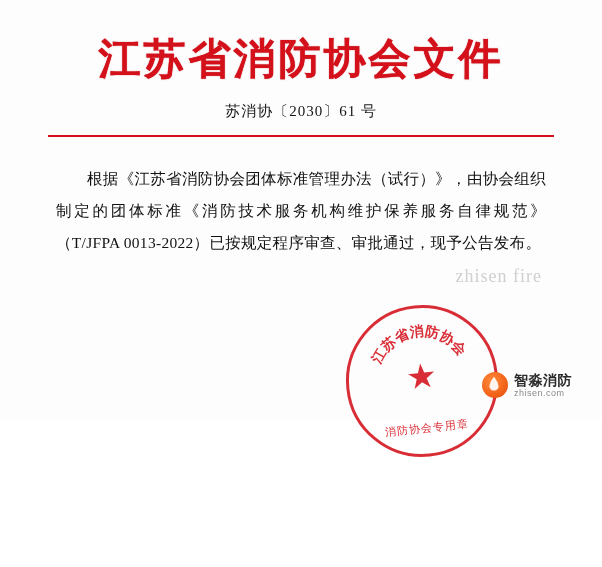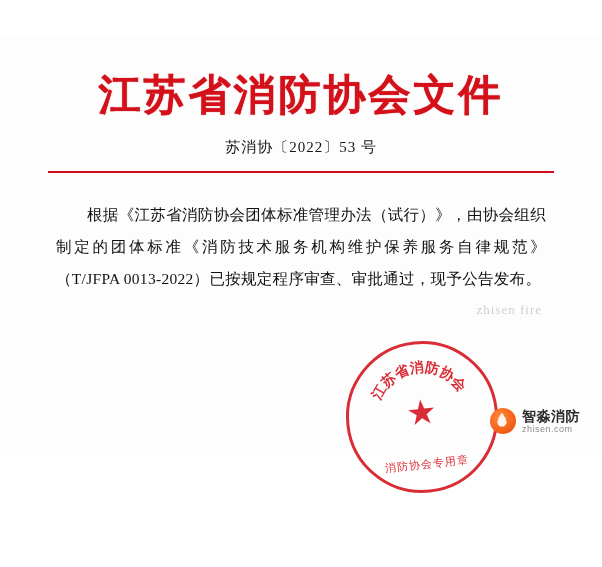--- a/index.html
+++ b/index.html
@@ -12,21 +12,20 @@
     background: #ffffff;
     font-family: "Liberation Serif", "DejaVu Serif", serif;
     overflow: hidden;
   }
   .page {
     position: relative;
     width: 602px;
     height: 420px;
     background: #fdfdfd;
     box-sizing: border-box;
-    margin-top: 36px;
   }
 
   
   .doc-header {
     padding-top: 34px;
     text-align: center;
   }
   .doc-title {
     color: #d4111b;
     font-family: "Liberation Serif", "DejaVu Serif", serif;
@@ -160,30 +159,30 @@
     letter-spacing: 1px;
     white-space: nowrap;
   }
 
   
   .watermark {
     position: absolute;
     right: 60px;
     top: 266px;
     color: rgba(150,150,150,0.45);
-    font-size: 13px;
+    font-size: 18px;
     letter-spacing: 1px;
     white-space: nowrap;
     pointer-events: none;
   }
 
   
   .logo-badge {
     position: absolute;
-    right: 22px;
+    right: 30px;
     bottom: 22px;
     display: flex;
     align-items: flex-start;
     gap: 6px;
   }
   .logo-mark {
     width: 26px;
     height: 26px;
     border-radius: 50%;
     background: radial-gradient(circle at 38% 35%, #ff8a3d 0%, #f4661b 55%, #e0490d 100%);
@@ -221,21 +220,21 @@
     letter-spacing: 0.5px;
   }
 </style>
 </head>
 <body>
 
 <div class="page">
 
   <div class="doc-header">
     <div class="doc-title">江苏省消防协会文件</div>
-    <div class="doc-number">苏消协〔2022〕53 号</div>
+    <div class="doc-number">苏消协〔2030〕61 号</div>
   </div>
 
   <div class="red-rule"></div>
 
   <div class="doc-body">
 
     <div class="subject">
     </div>
 
 

